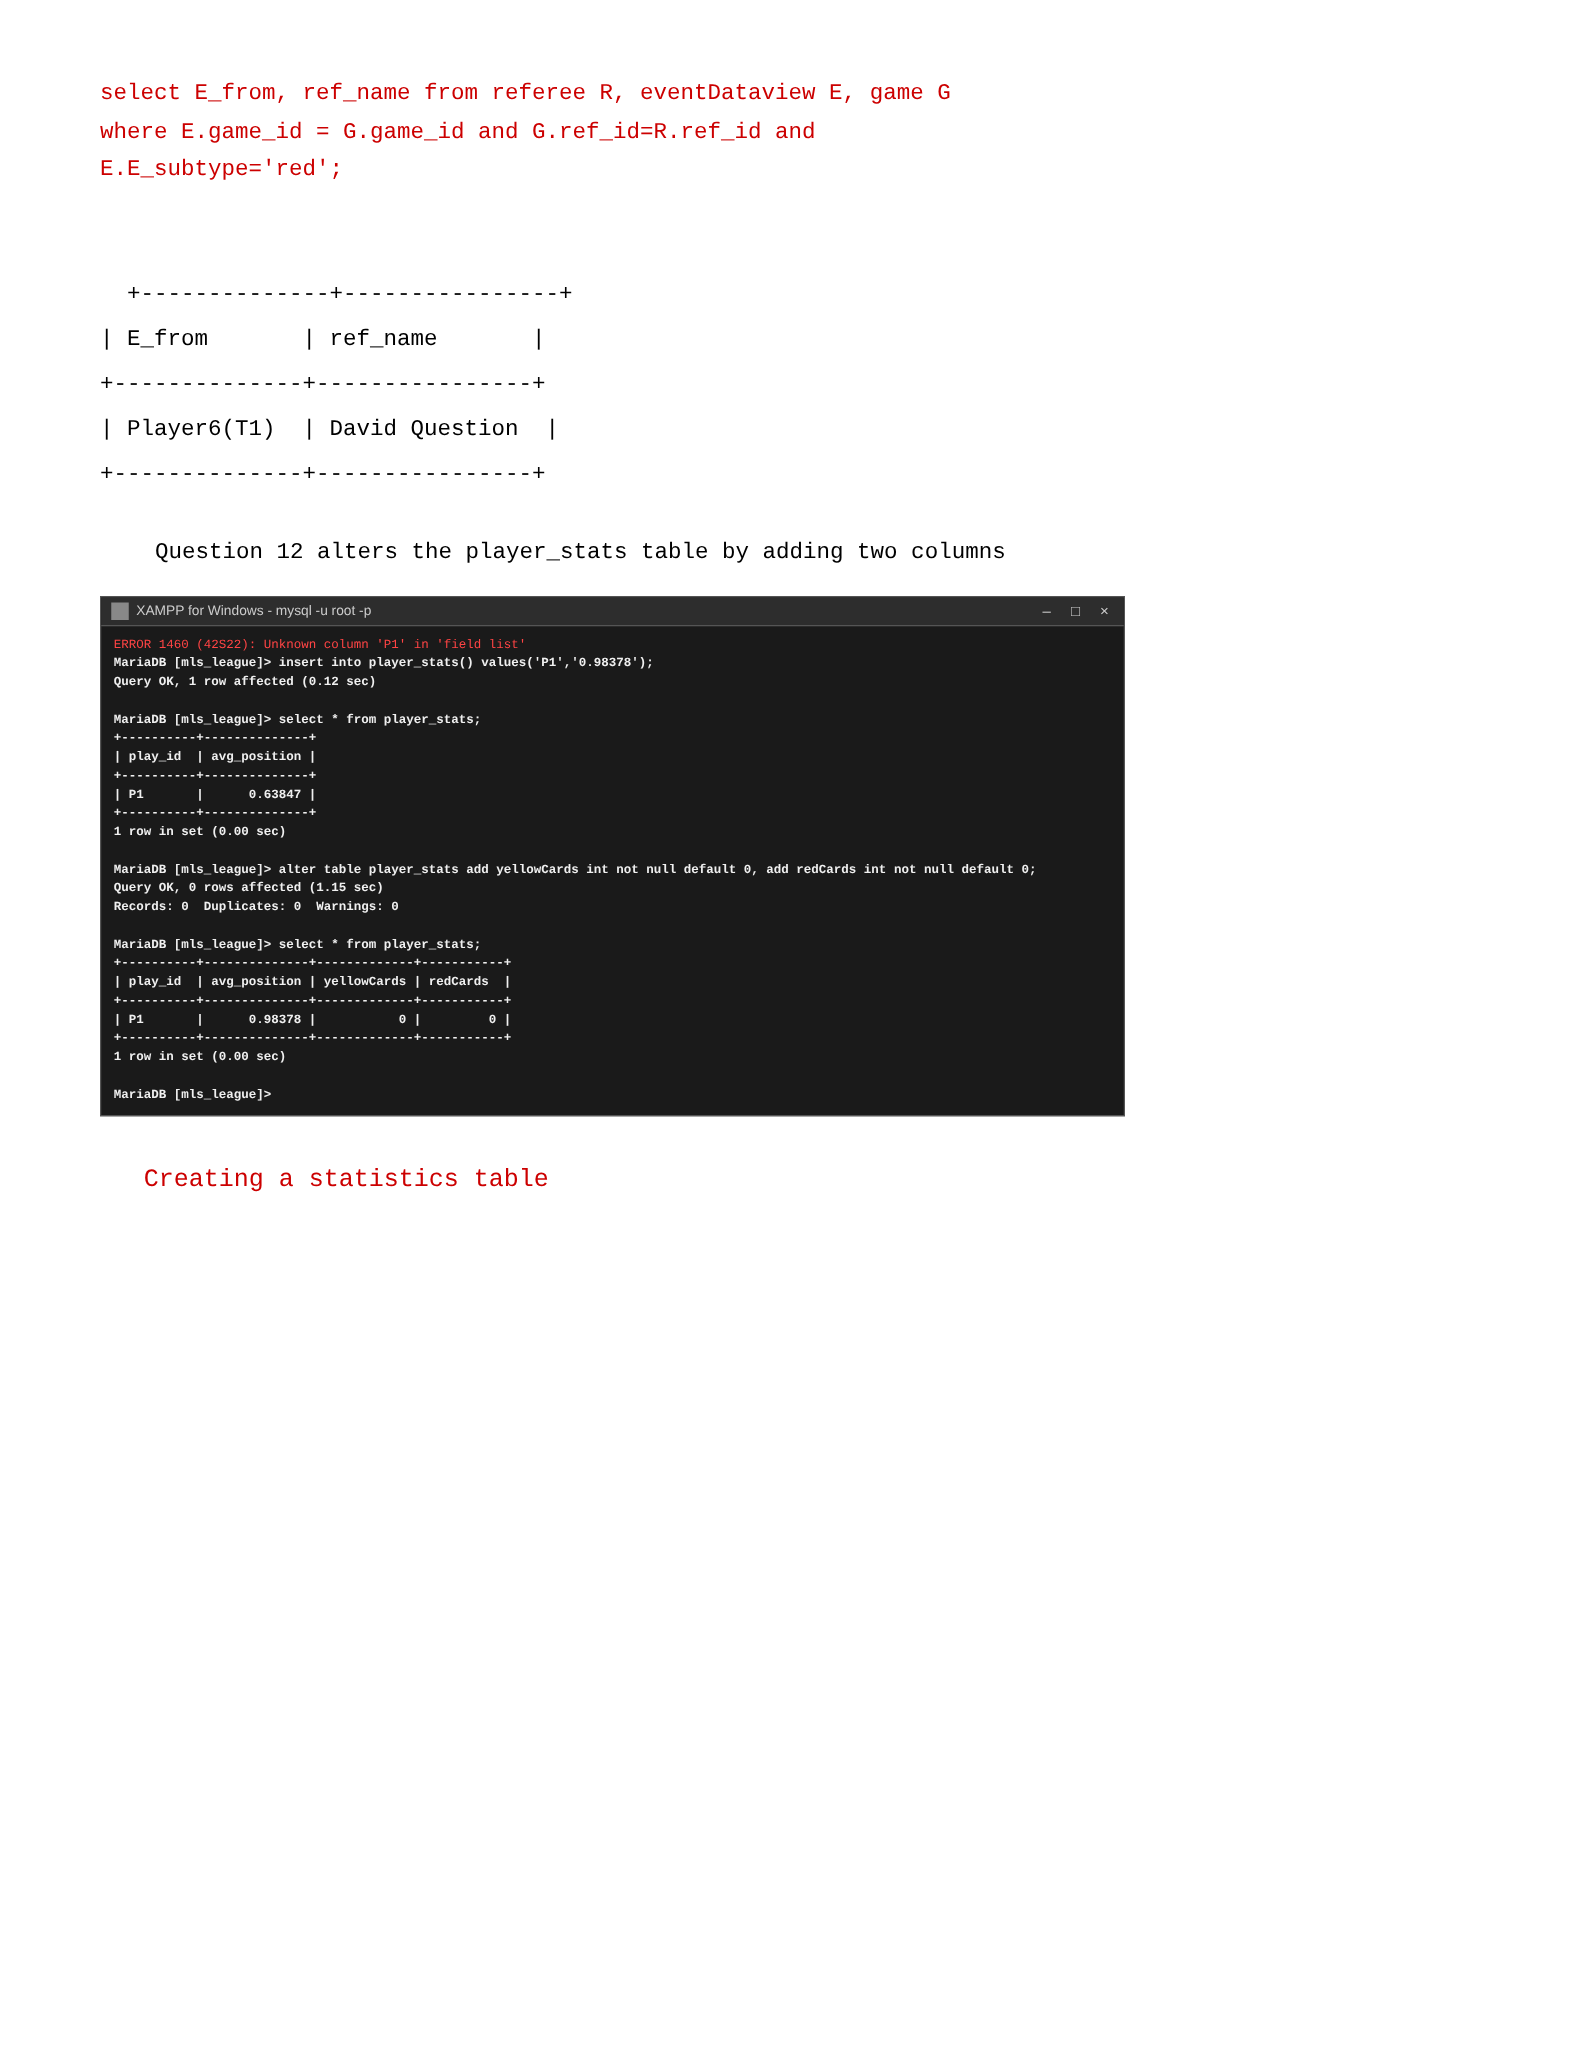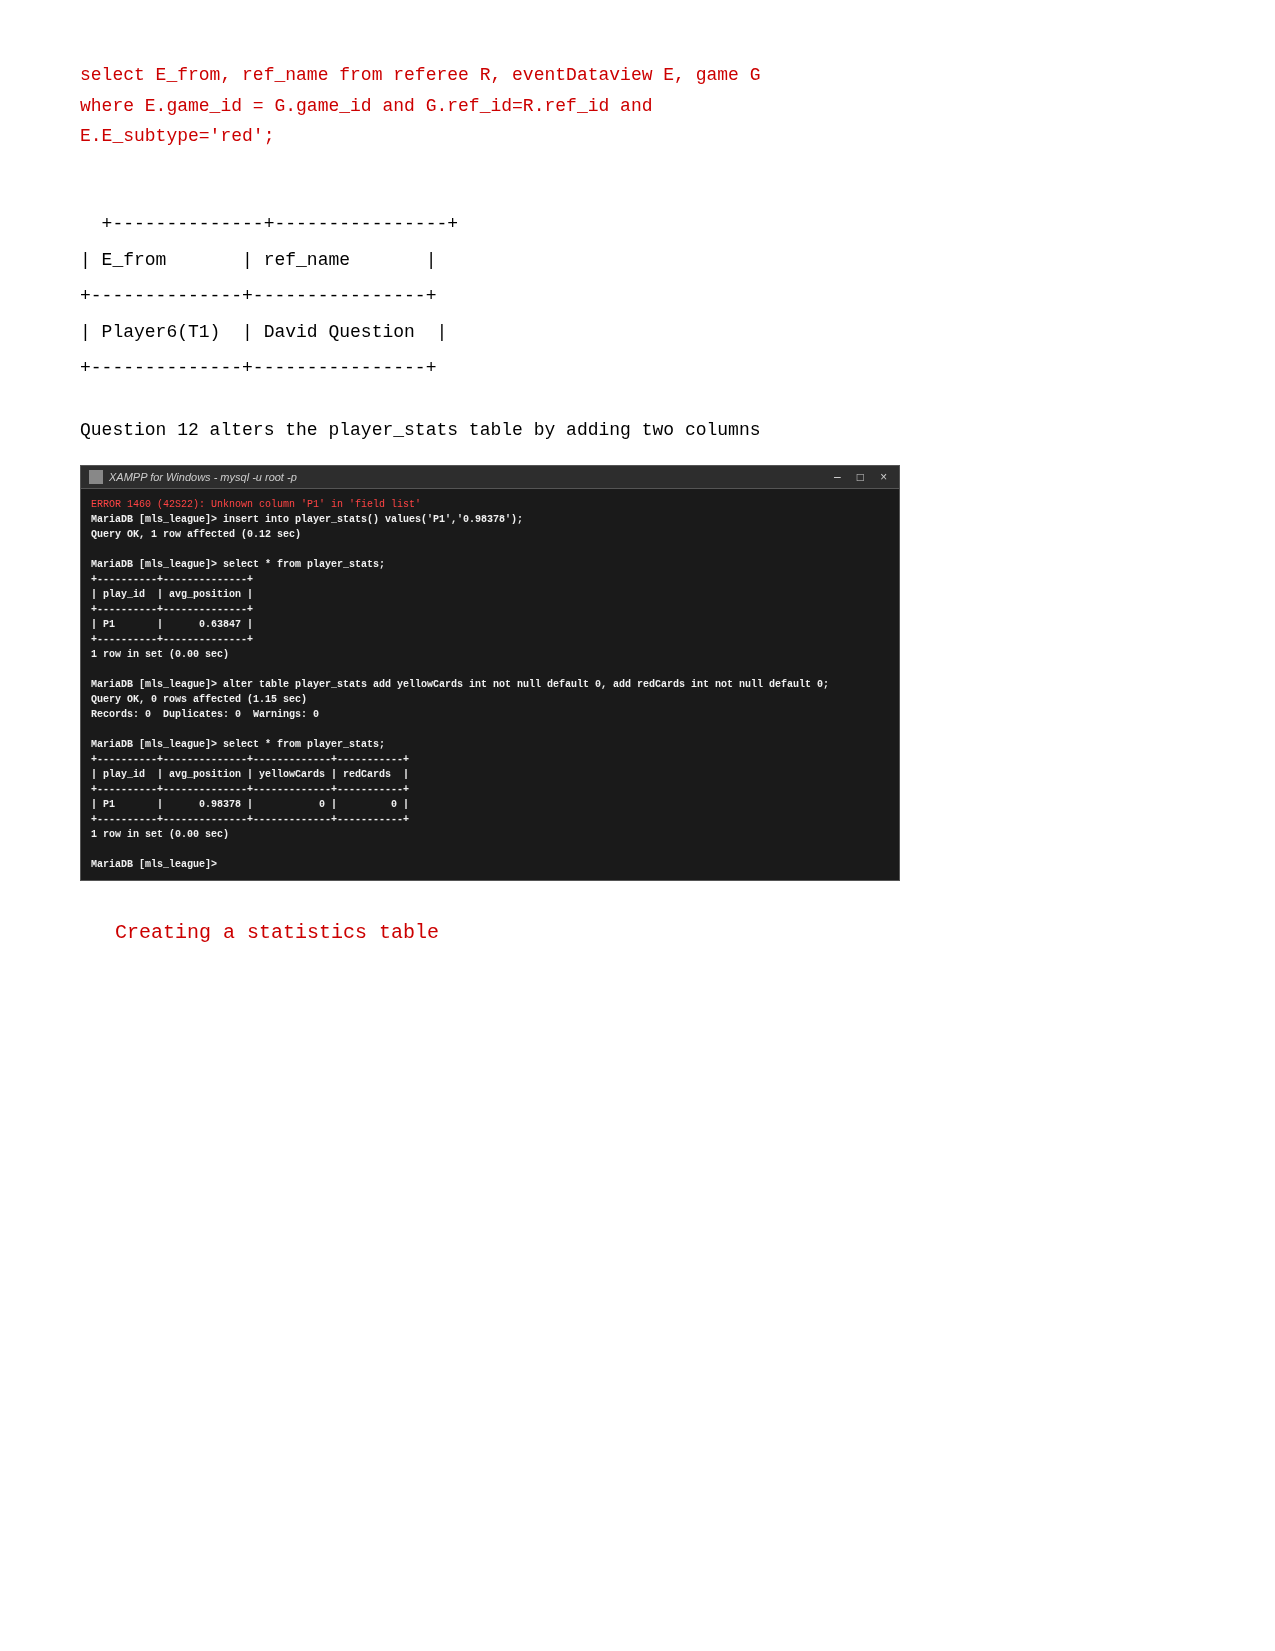--- a/index.html
+++ b/index.html
@@ -8,55 +8,55 @@
       font-family: 'Courier New', Courier, monospace;
       padding: 60px 80px;
       width: 1275px;
       min-height: 1651px;
     }
 
     .sql-query {
       color: #cc0000;
       font-size: 18px;
       line-height: 1.7;
-      margin-bottom: 18px;
+      margin-bottom: 30px;
       white-space: pre-wrap;
     }
 
     .table-output {
       font-size: 18px;
       line-height: 2.0;
       color: #000000;
       margin-bottom: 30px;
       white-space: pre;
     }
 
     .description-text {
       font-size: 18px;
       color: #000000;
       margin-bottom: 20px;
       line-height: 1.6;
+      margin-left: 44px;
     }
 
     .terminal-container {
       background: #1a1a1a;
       border: 1px solid #555;
       width: 820px;
       margin-bottom: 40px;
       position: relative;
     }
 
     .terminal-titlebar {
       background: #2d2d2d;
       display: flex;
       align-items: center;
       justify-content: space-between;
       padding: 4px 8px;
       border-bottom: 1px solid #555;
-      font-style: italic;
     }
 
     .terminal-titlebar-left {
       display: flex;
       align-items: center;
       gap: 6px;
     }
 
     .terminal-icon {
       width: 14px;

